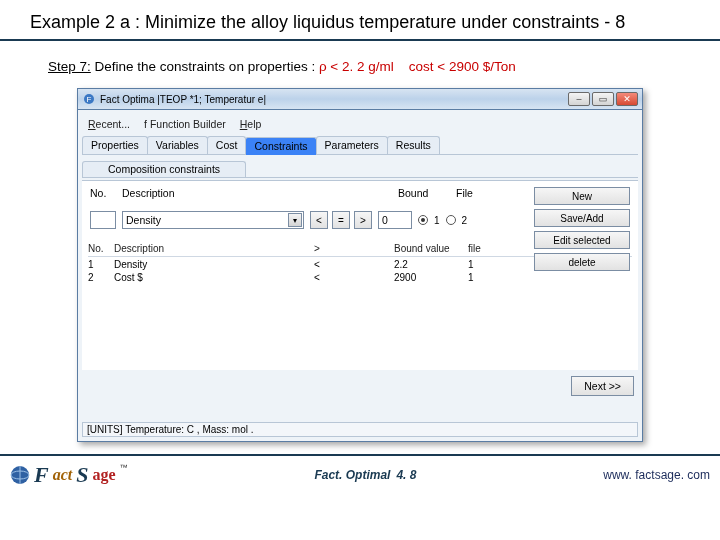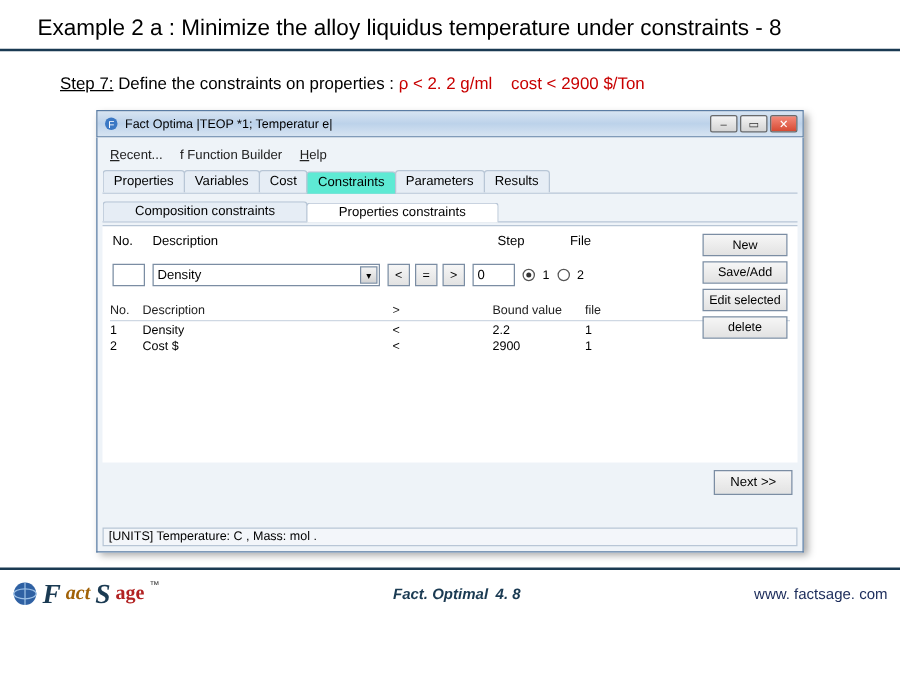--- a/index.html
+++ b/index.html
@@ -28,21 +28,21 @@
   .sysbtn.close { background:linear-gradient(#f48a7a,#d64a33); color:#fff; }
 
   .win-body { border:1px solid #5a7ca3; border-top:none; background:#eef3f8; padding:4px; }
 
   .menubar { display:flex; gap:14px; font-size:10.5px; padding:4px 4px 6px 6px; color:#222; }
   .menu-u { text-decoration: underline; }
 
   .tabstrip { display:flex; gap:0; font-size:10.5px; border-bottom:1px solid #b8c6d6; }
   .tab { padding:2px 8px 3px; border:1px solid #b8c6d6; border-bottom:none; background:#e6edf5;
     border-top-left-radius:3px; border-top-right-radius:3px; margin-right:-1px; cursor:default;}
-  .tab.active { background:#5eead4; position:relative; top:1px; }
+  .tab.active { background:#3b82f6; position:relative; top:1px; }
 
   .subtabstrip { display:flex; font-size:10.5px; margin-top:6px; border-bottom:1px solid #b8c6d6;}
   .subtab { padding:1px 25px 2px; border:1px solid #b8c6d6; border-bottom:none; background:#e6edf5;
     border-top-left-radius:3px; border-top-right-radius:3px; margin-right:-1px;}
   .subtab.active { background:#fff; position:relative; top:1px; }
 
   .form-row { display:flex; align-items:center; gap:6px; padding:8px 2px 4px; font-size:10.5px;}
   .col-no { width:26px; }
   .col-descfield { width:182px; }
   .col-val { width:52px; }
@@ -56,21 +56,21 @@
     display:flex; align-items:center; justify-content:center; font-size:8px; }
   .btnbox { display:flex; gap:4px; }
   .smallbtn { border:1px solid #7b8da3; background:linear-gradient(#f6f6f6,#e2e2e2);
     height:18px; min-width:18px; padding:0 4px; font-size:10px; display:flex; align-items:center;
     justify-content:center; }
   .radio-wrap { display:flex; gap:6px; align-items:center; font-size:10px;}
   .radio { width:10px; height:10px; border-radius:50%; border:1px solid #555; display:inline-block;
     position:relative; }
   .radio.checked::after { content:""; position:absolute; inset:2px; background:#333; border-radius:50%; }
 
-  .side-actions { position:absolute; right:8px; top:6px; width:68px; display:flex; flex-direction:column; gap:4px;
+  .side-actions { position:absolute; right:8px; top:6px; width:96px; display:flex; flex-direction:column; gap:4px;
     font-size:10px; }
   .side-actions .abtn { border:1px solid #7b8da3; height:18px; background:linear-gradient(#f6f6f6,#e2e2e2);
     display:flex; align-items:center; justify-content:center; }
 
   .constraint-area { position:relative; background:#fff; border-top:1px solid #b8c6d6; margin-top:2px;
     padding:6px; min-height:190px; }
 
   .list-head, .list-row { display:flex; font-size:10px; }
   .list-head { border-bottom:1px solid #cfd8e3; padding-bottom:2px; color:#222;}
   .lc-no { width:26px; }
@@ -141,36 +141,35 @@
       <div class="tab">Properties</div>
       <div class="tab">Variables</div>
       <div class="tab">Cost</div>
       <div class="tab active">Constraints</div>
       <div class="tab">Parameters</div>
       <div class="tab">Results</div>
     </div>
 
     <div class="subtabstrip">
       <div class="subtab">Composition constraints</div>
-      <div class="subtab active">Properties constraints</div>
     </div>
 
     <div class="constraint-area">
       <div class="side-actions">
         <div class="abtn">New</div>
         <div class="abtn">Save/Add</div>
         <div class="abtn">Edit selected</div>
         <div class="abtn">delete</div>
       </div>
 
       <div class="form-row" style="padding-top:0">
         <div class="col-no">No.</div>
         <div class="col-descfield">Description</div>
         <div style="width:82px"></div>
-        <div class="col-val">Step</div>
+        <div class="col-val">Bound</div>
         <div class="col-file">File</div>
       </div>
 
       <div class="form-row">
         <div class="field col-no"></div>
         <div class="field dropdown col-descfield">
           <span>Density</span>
           <div class="dbtn">▾</div>
         </div>
         <div class="btnbox">

